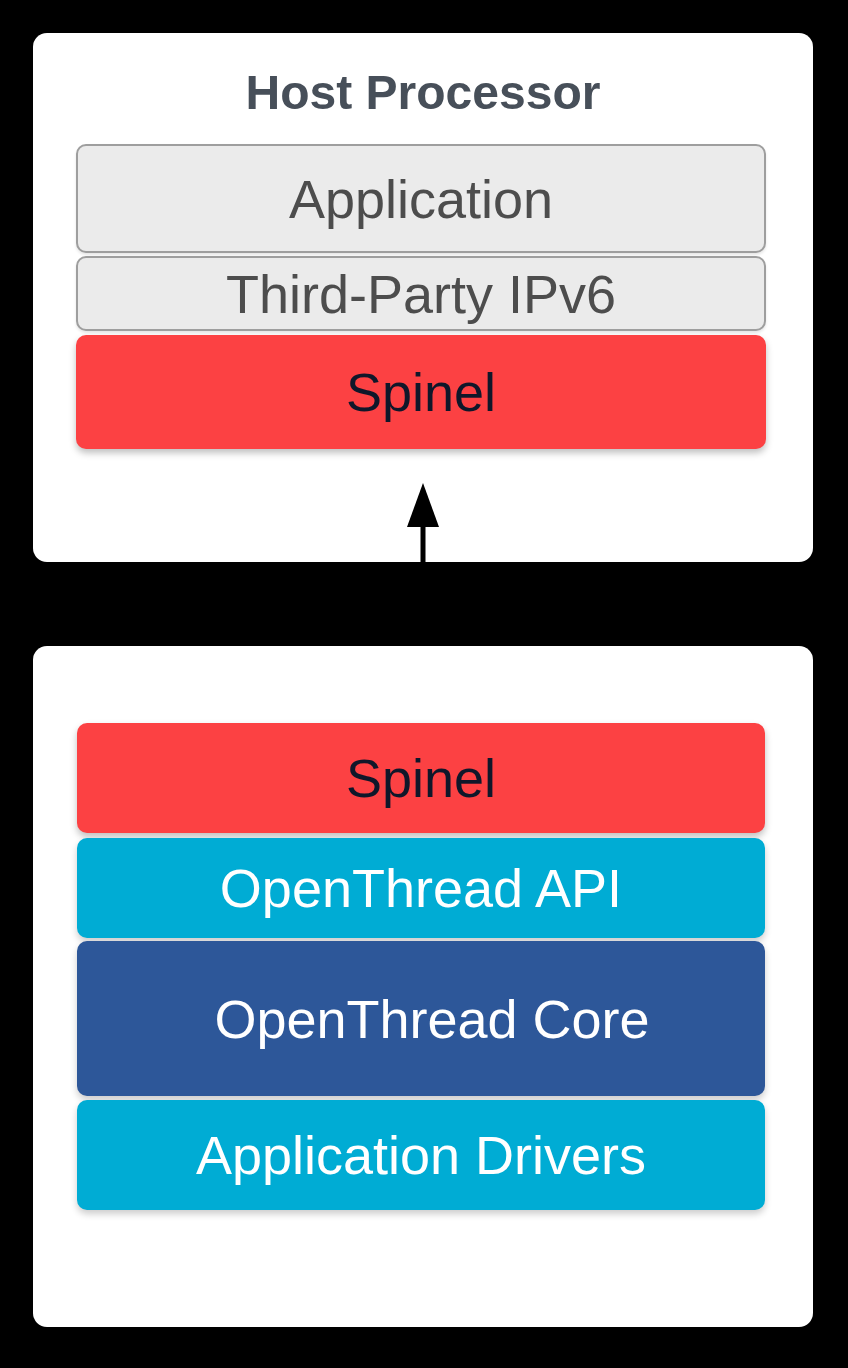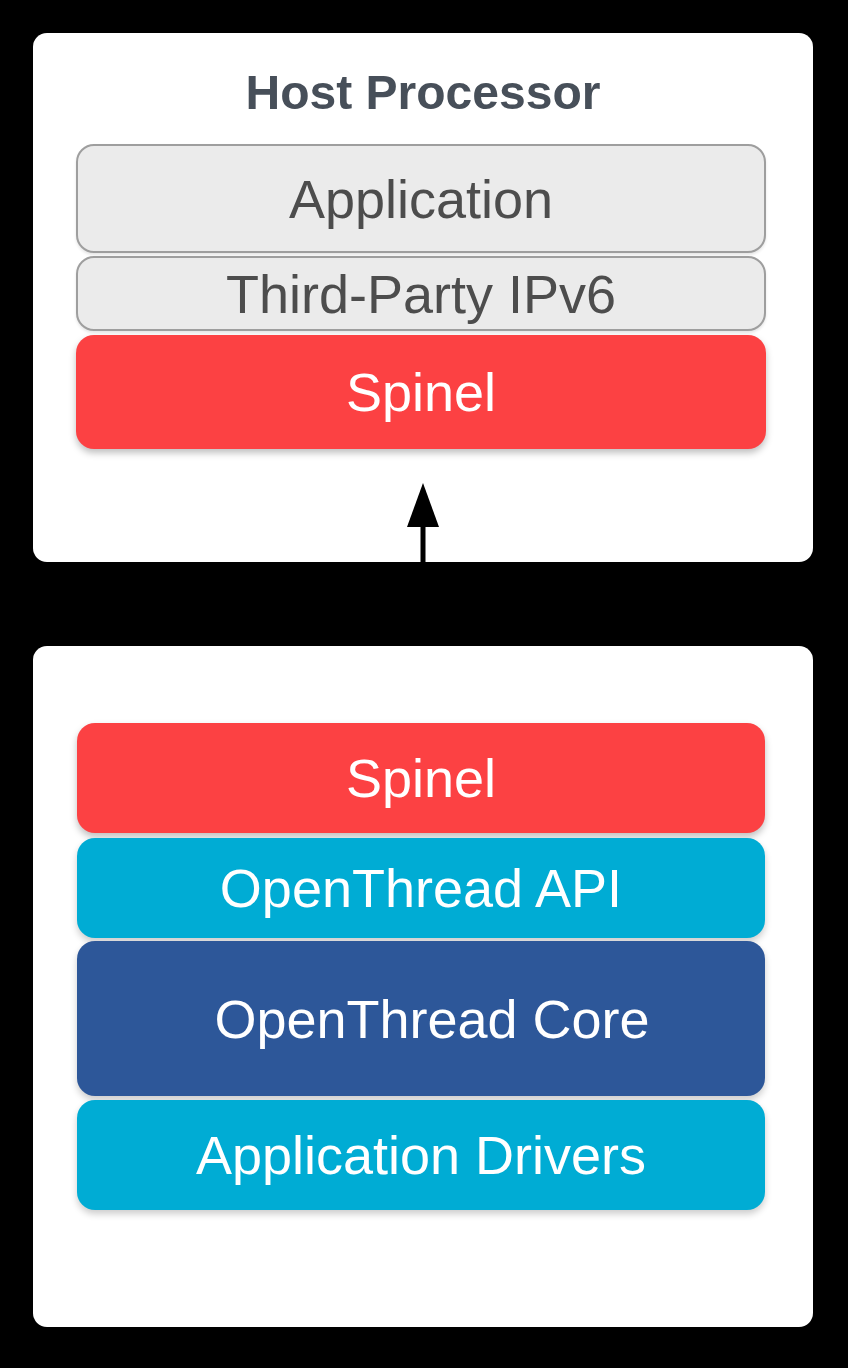--- a/index.html
+++ b/index.html
@@ -34,31 +34,31 @@
 
   .stack { position: absolute; }
   .host .stack { left: 43px; top: 111px; width: 690px; }
   .soc  .stack { left: 44px; top: 77px;  width: 688px; }
 
   .layer {
     box-sizing: border-box;
     display: flex;
     align-items: center;
     justify-content: center;
-    border-radius: 18px;
+    border-radius: 10px;
     font-size: 54px;
     line-height: 1;
   }
   .layer.gray {
     background: #EBEBEB;
     border: 2px solid #9E9E9E;
     color: #4D4D4D;
     box-shadow: 0 2px 3px rgba(0,0,0,0.10);
   }
-  .layer.red  { background: #FC4143; color: #ffffff; box-shadow: 0 4px 7px rgba(0,0,0,0.25); }
+  .layer.red  { background: #FC4143; color: #0f172a; box-shadow: 0 4px 7px rgba(0,0,0,0.25); }
   .layer.cyan { background: #00ACD4; color: #FFFFFF; box-shadow: 0 4px 7px rgba(0,0,0,0.20); }
   .layer.blue { background: #2D5799; color: #FFFFFF; box-shadow: 0 4px 7px rgba(0,0,0,0.20); }
 
   .h-app         { height: 109px; margin-bottom: 3px; }
   .h-ipv6        { height: 75px; margin-bottom: 4px; }
   .h-spinel-host { height: 114px; }
   .h-spinel-soc  { height: 110px; margin-bottom: 5px; }
   .h-api         { height: 100px; margin-bottom: 3px; }
   .h-core        { height: 155px; margin-bottom: 4px; padding-left: 22px; }
   .h-drivers     { height: 110px; }

